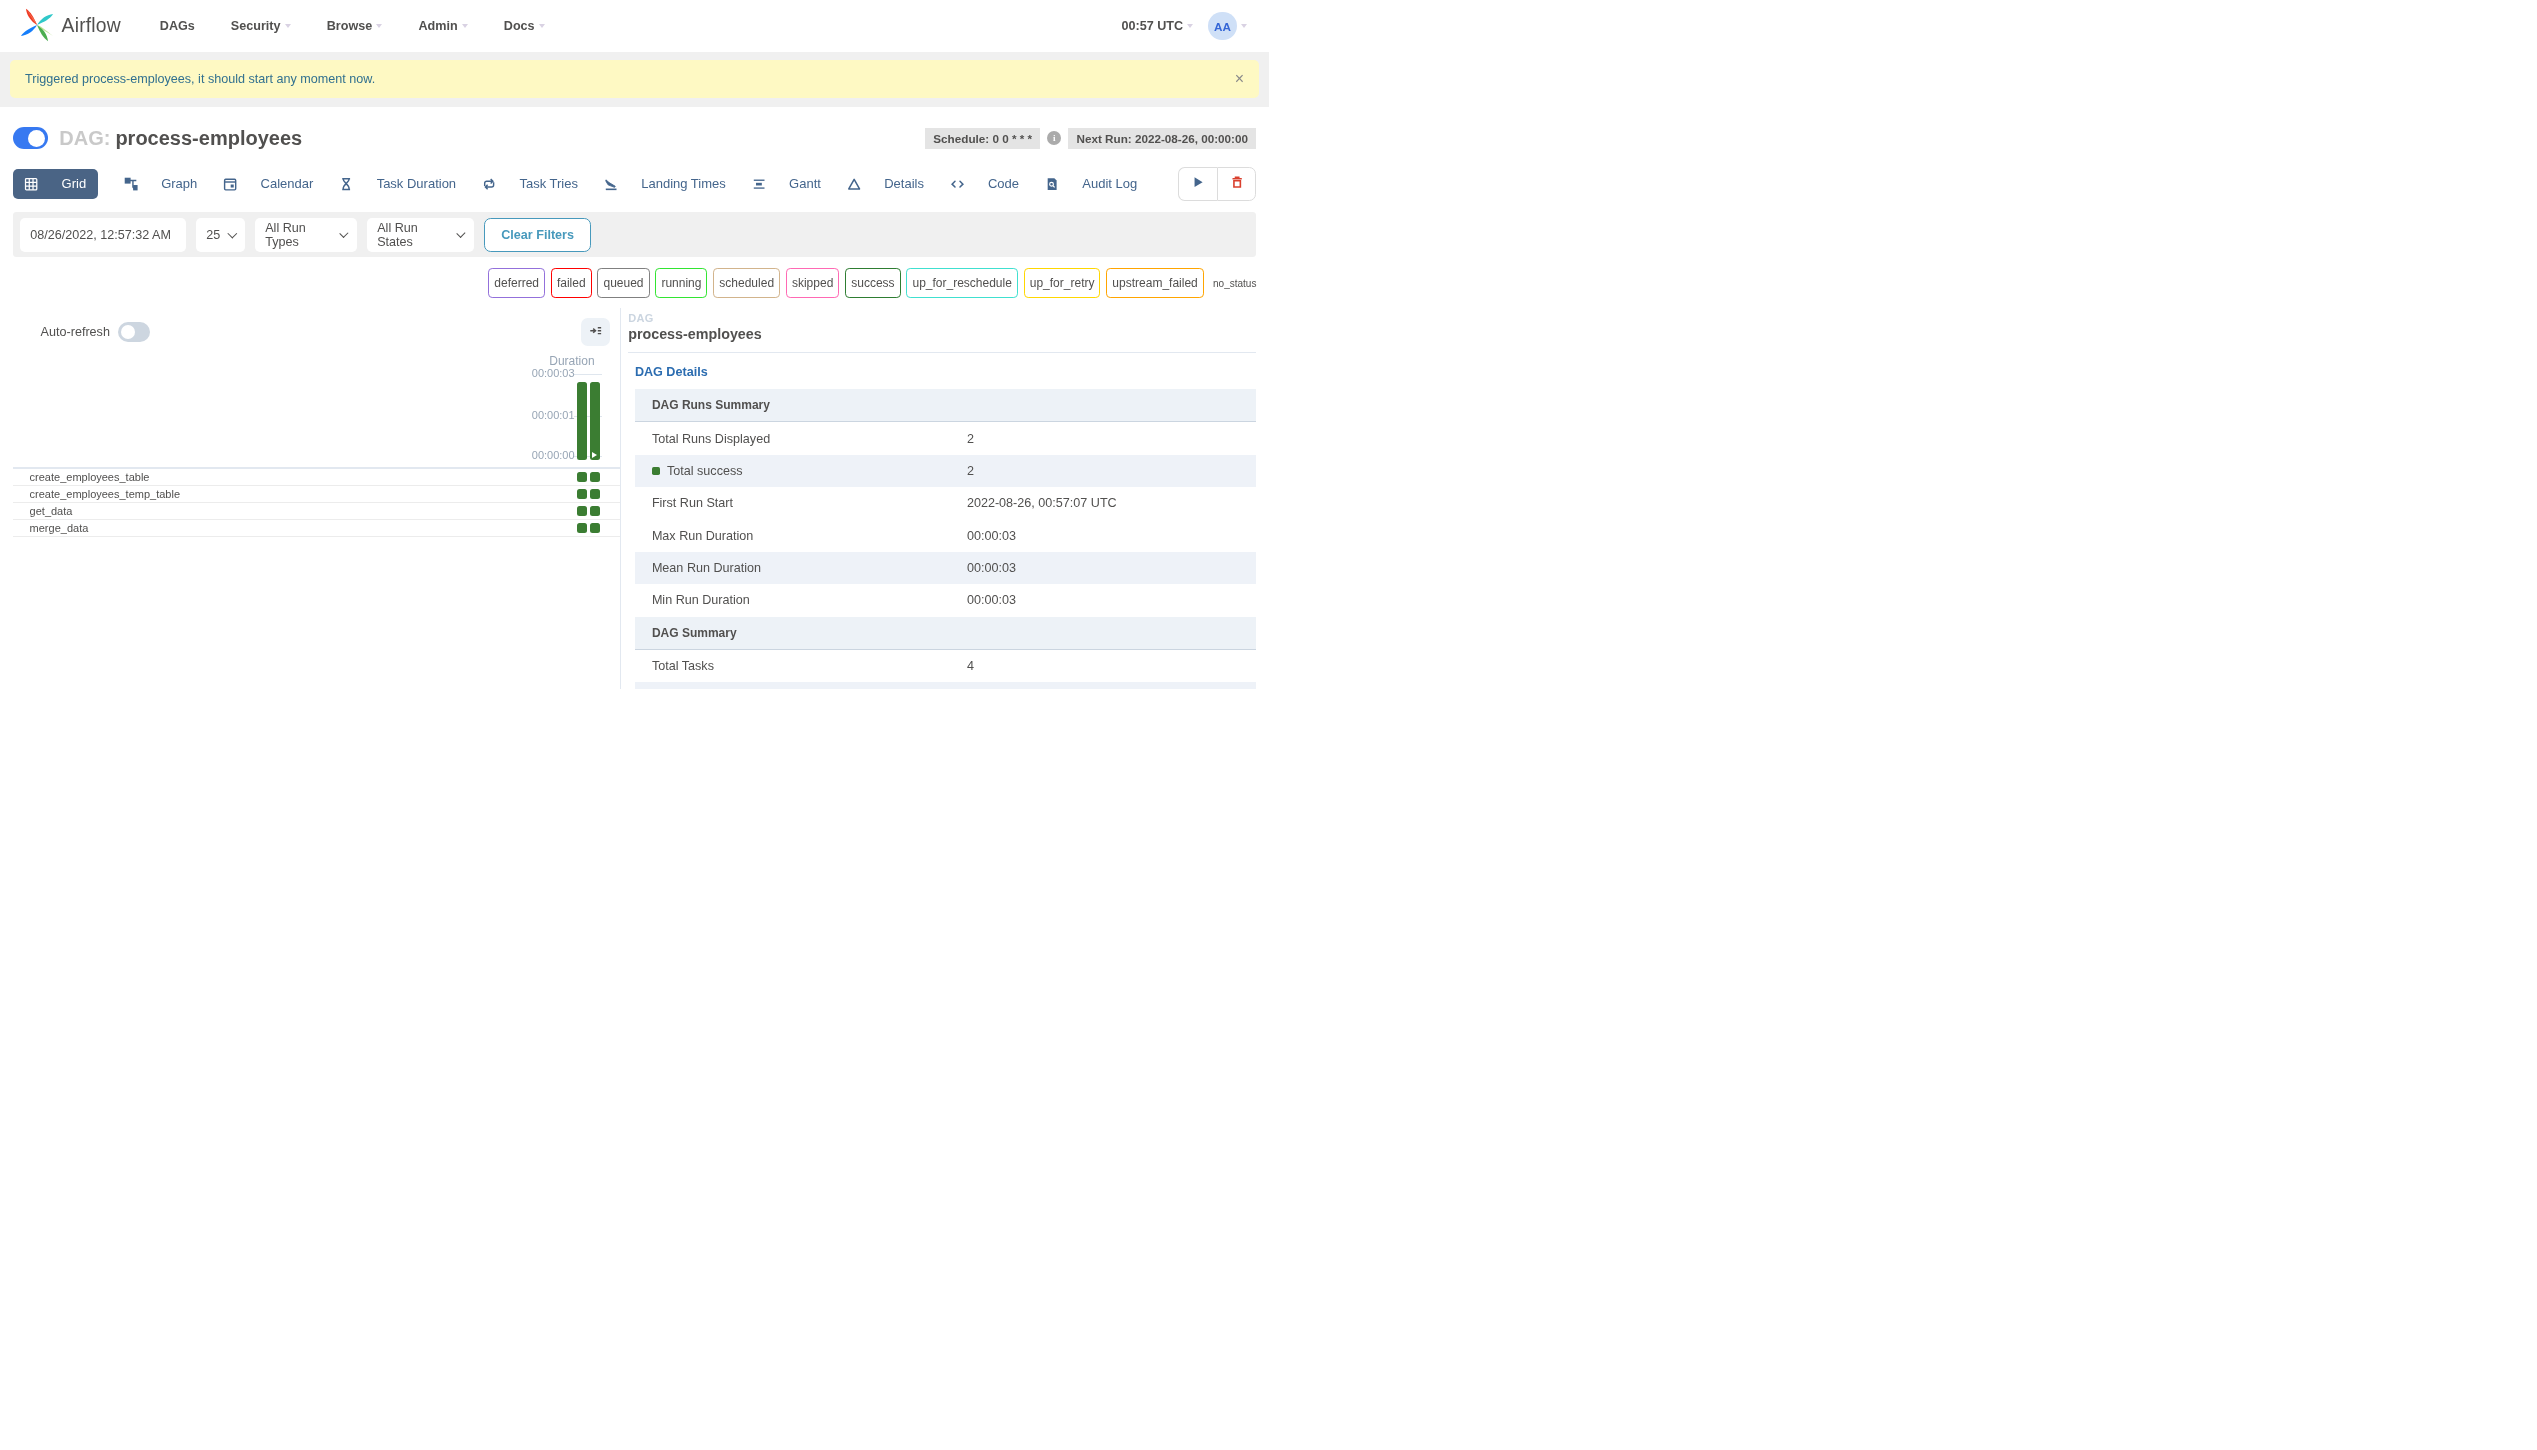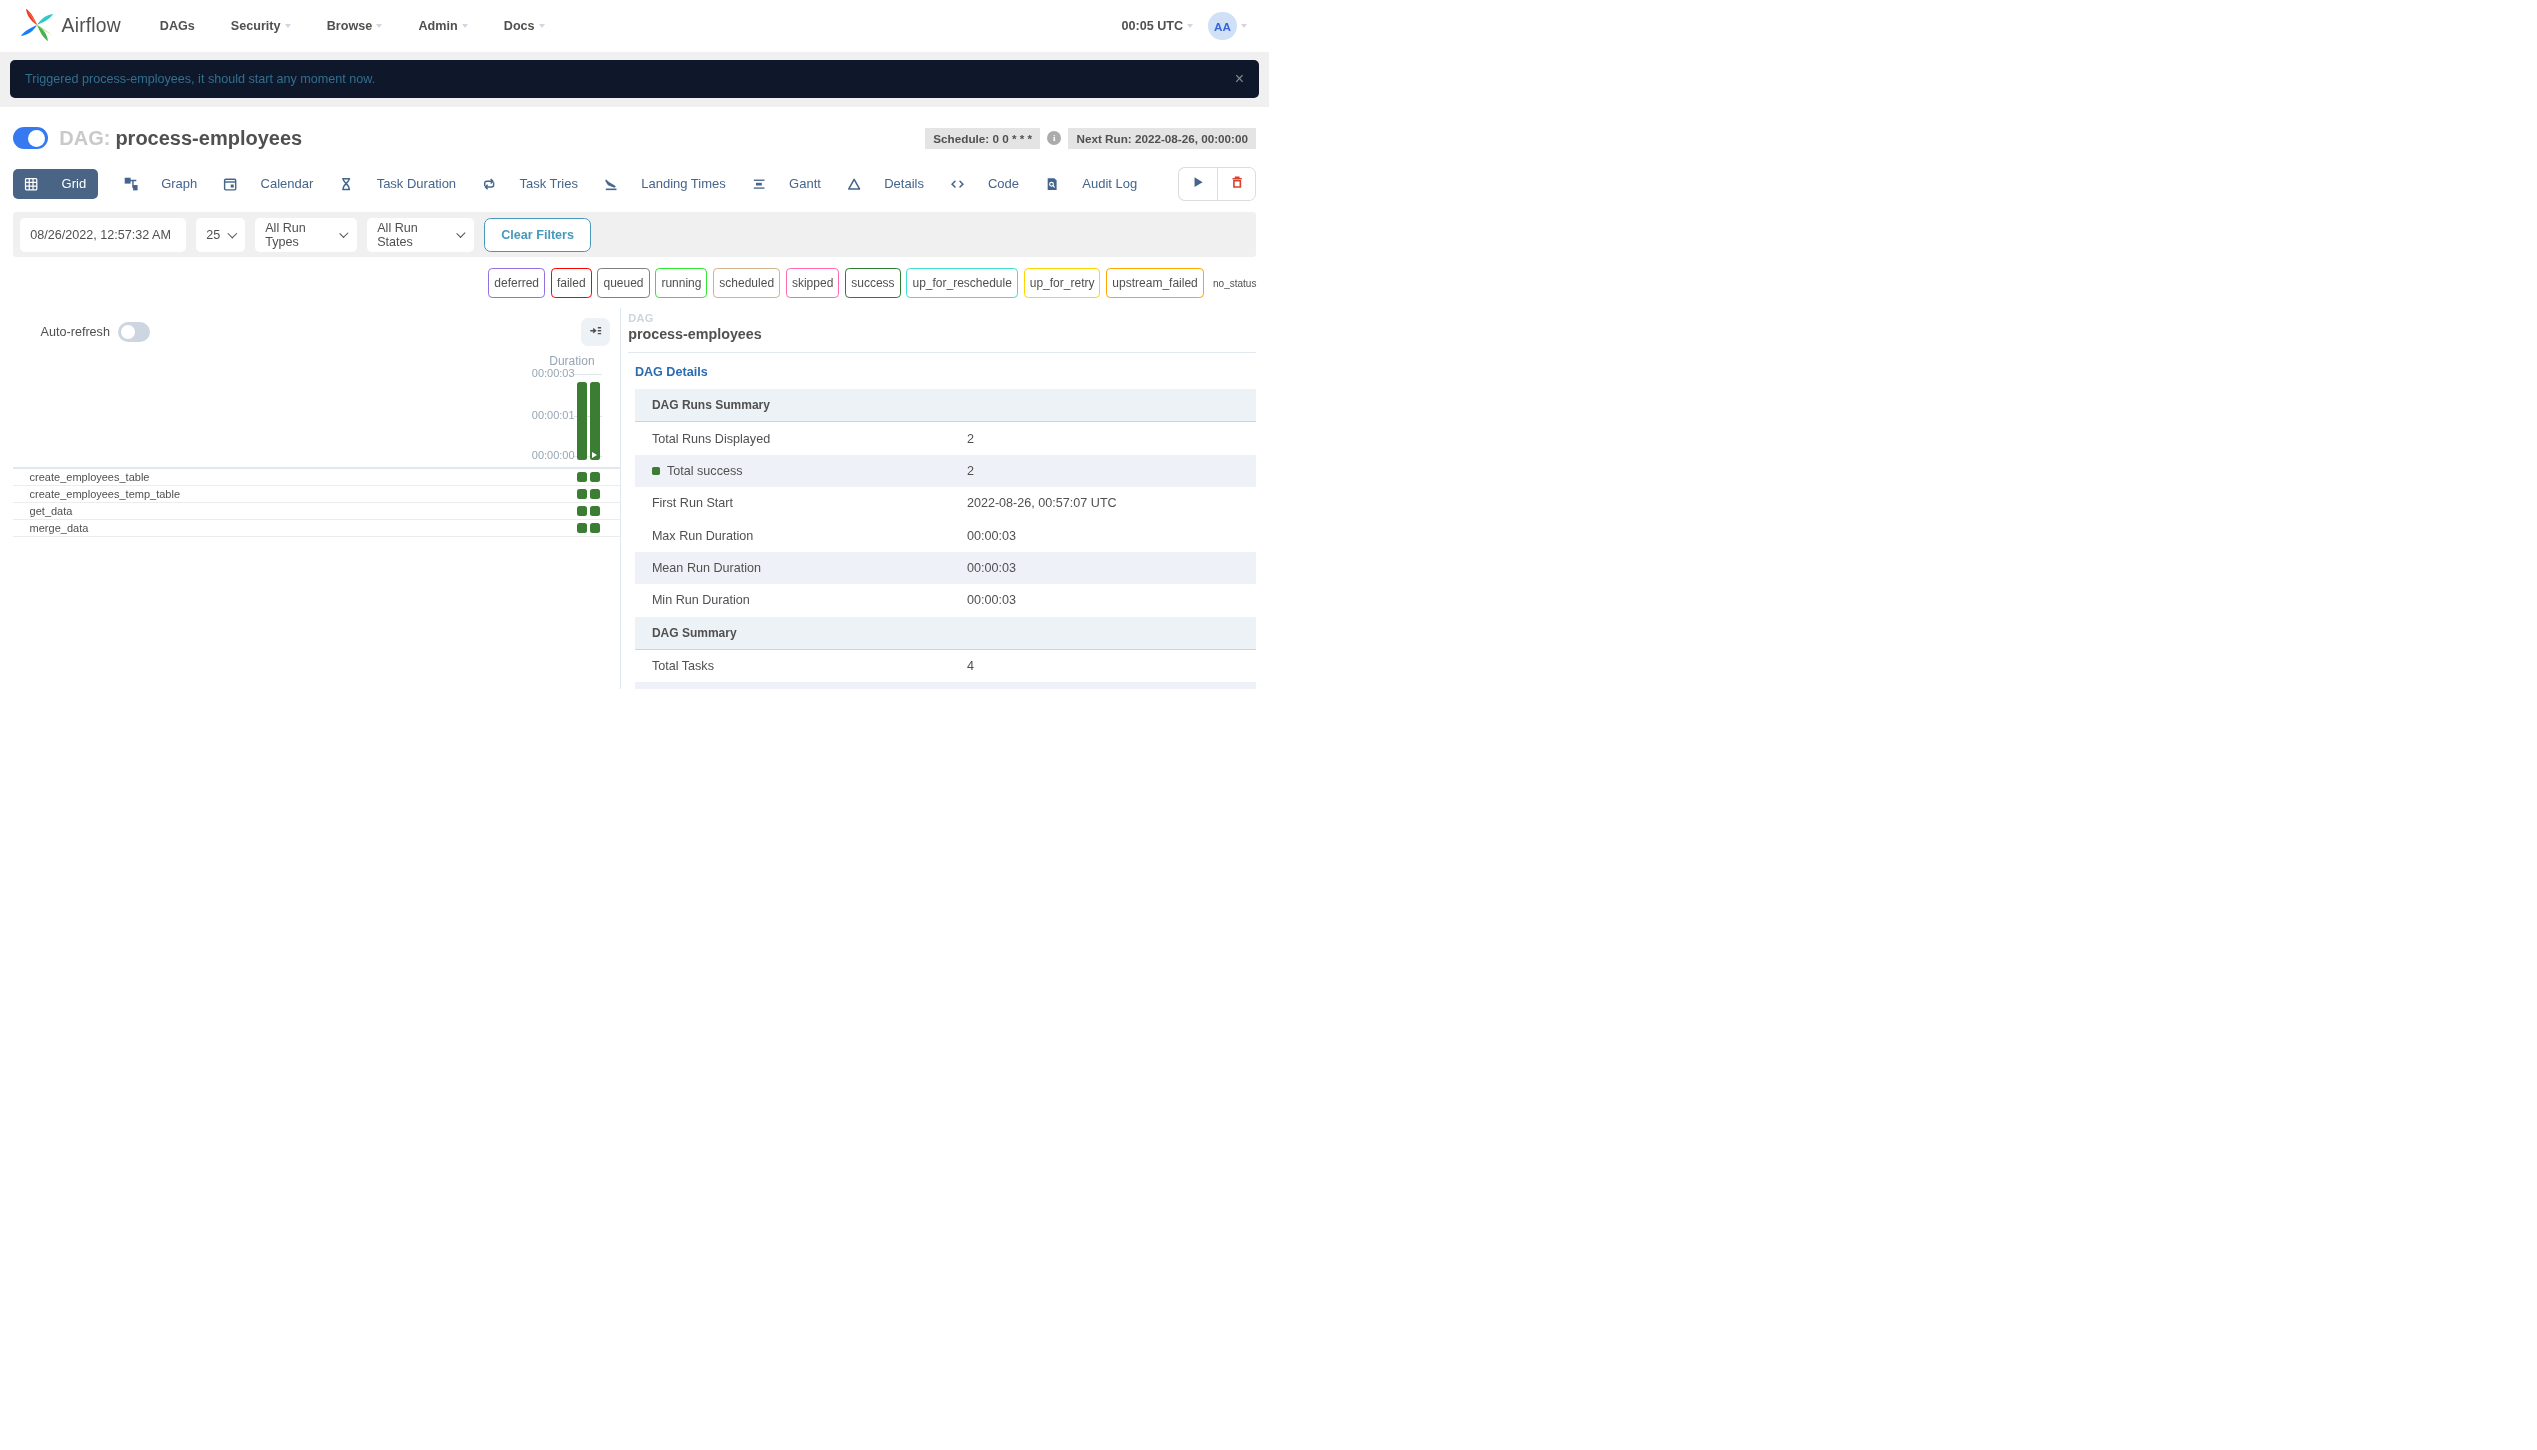--- a/index.html
+++ b/index.html
@@ -15,21 +15,21 @@
   .caret { width:0; height:0; border-left:3.4px solid transparent; border-right:3.4px solid transparent;
     border-top:4.2px solid #d9d2e3; display:inline-block; margin-left:4.2px; }
   .nav-right { margin-left:auto; display:flex; align-items:center; gap:15px; }
   .clock { font-size:12.6px; font-weight:700; display:flex; align-items:center; }
   .avatar-wrap { display:flex; align-items:center; }
   .avatar { width:28.5px; height:28.5px; border-radius:50%; background:#cfe0f7; color:#3566d6;
     font-weight:700; font-size:11.7px; display:flex; align-items:center; justify-content:center; }
 
   
   .alert-strip { background:#f0f0f0; padding:8.4px 10px; }
-  .alert { background:#0f172a; border-radius:5px; padding:11px 15px; display:flex; align-items:center; }
+  .alert { background:#fef9c3; border-radius:5px; padding:11px 15px; display:flex; align-items:center; }
   .alert-msg { color:#31708f; font-size:12.6px; }
   .alert-close { margin-left:auto; background:none; border:none; color:#8a8a8a; font-size:16px; cursor:pointer; line-height:1; }
 
   
   .dag-row { margin:20px 12.6px 0; display:flex; align-items:center; }
   .switch { width:35px; height:22px; border-radius:11px; position:relative; cursor:pointer; flex:none; }
   .switch .knob { width:17px; height:17px; border-radius:50%; background:#fff; position:absolute; top:2.5px; }
   .switch.on { background:#3779f1; } .switch.on .knob { right:2.5px; }
   .switch.off { background:#cdd6e0; } .switch.off .knob { left:2.5px; }
   .dag-title { font-size:20px; font-weight:700; margin-left:11.7px; }
@@ -144,21 +144,21 @@
         <span>Admin</span>
         <span class="caret"></span>
       </div>
       <div class="nav-item">
         <span>Docs</span>
         <span class="caret"></span>
       </div>
     </nav>
   <div class="nav-right">
     <div class="clock">
-      <span>00:05 UTC</span>
+      <span>00:57 UTC</span>
       <span class="caret"></span>
     </div>
     <div class="avatar-wrap">
       <span class="avatar">AA</span>
       <span class="caret"></span>
     </div>
   </div>
 </header>
 
 <div class="alert-strip">

